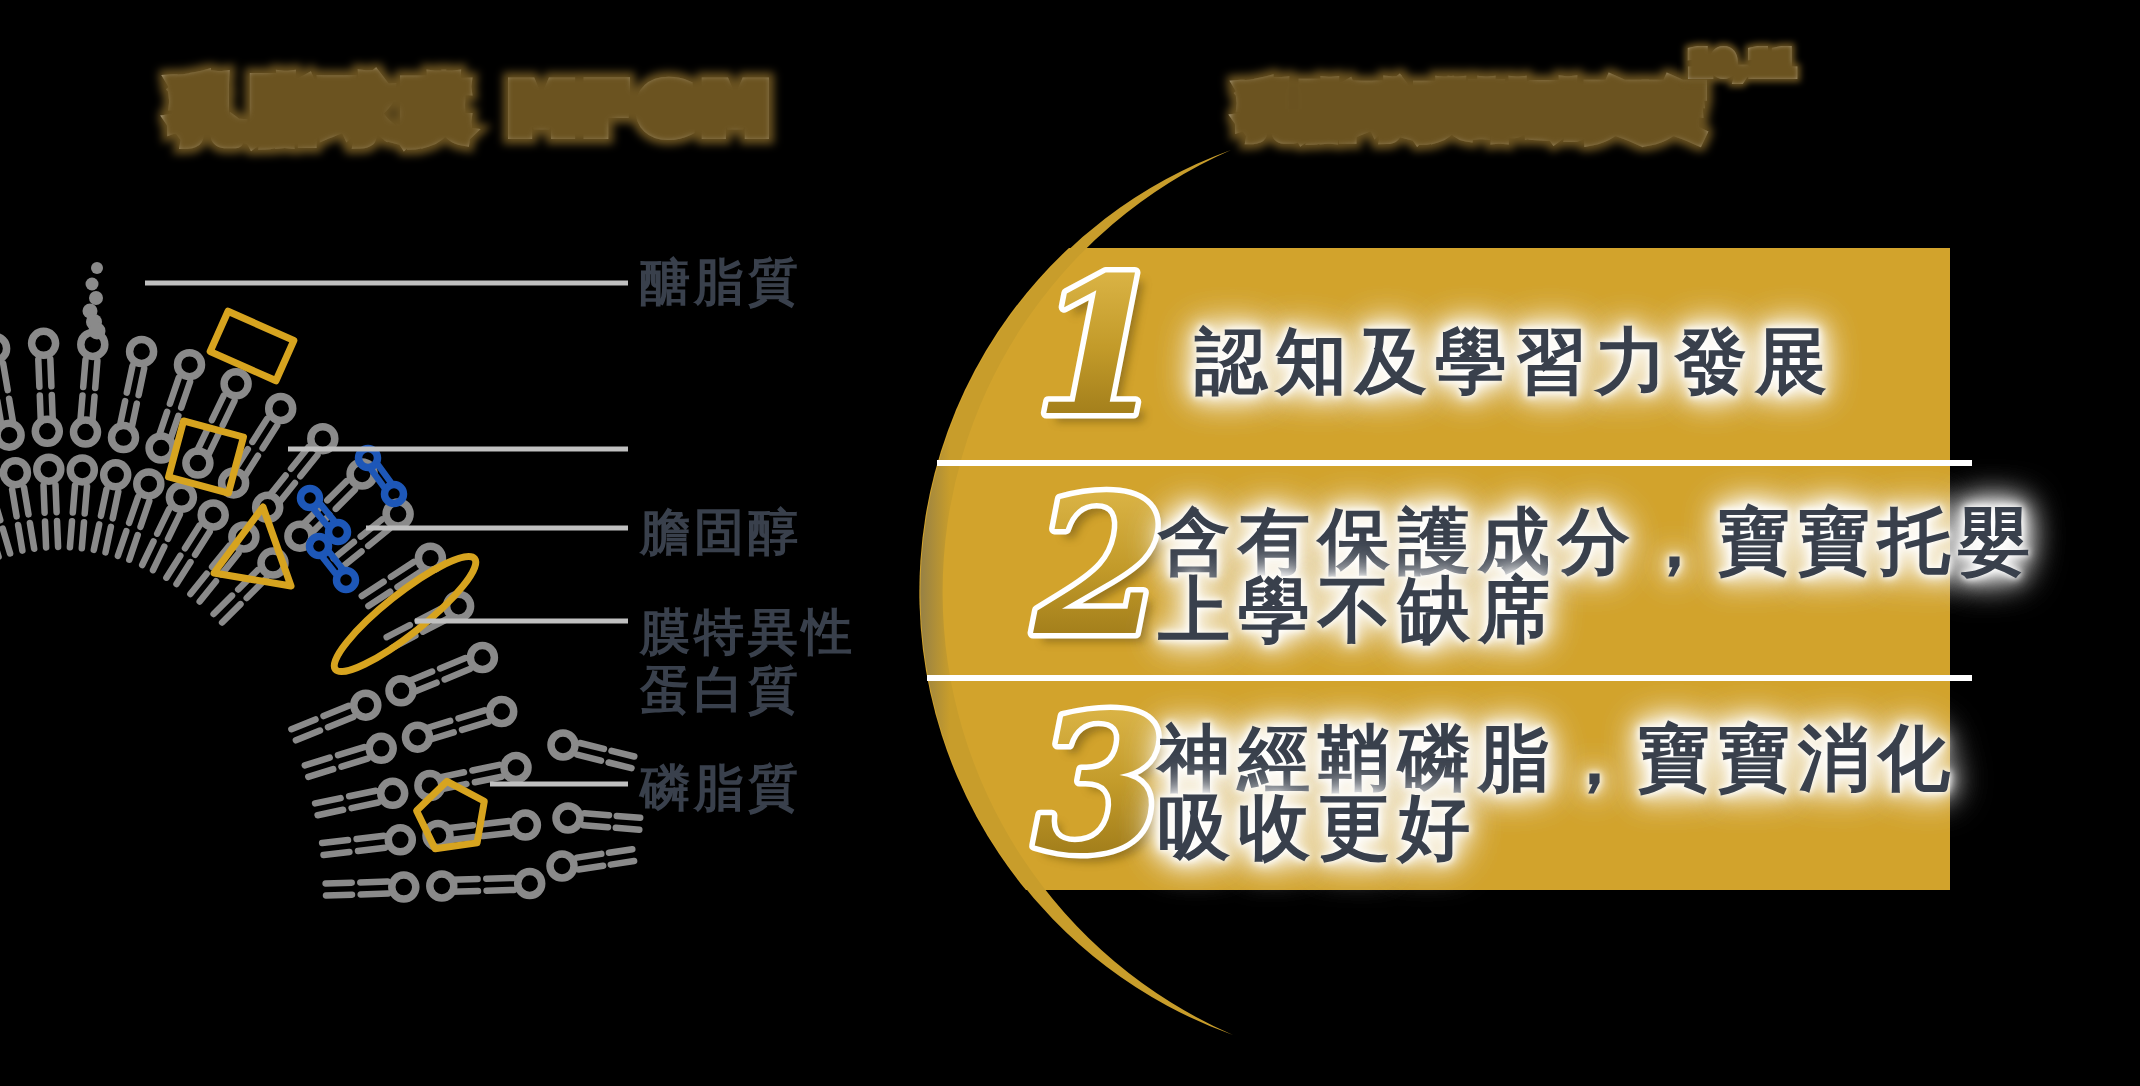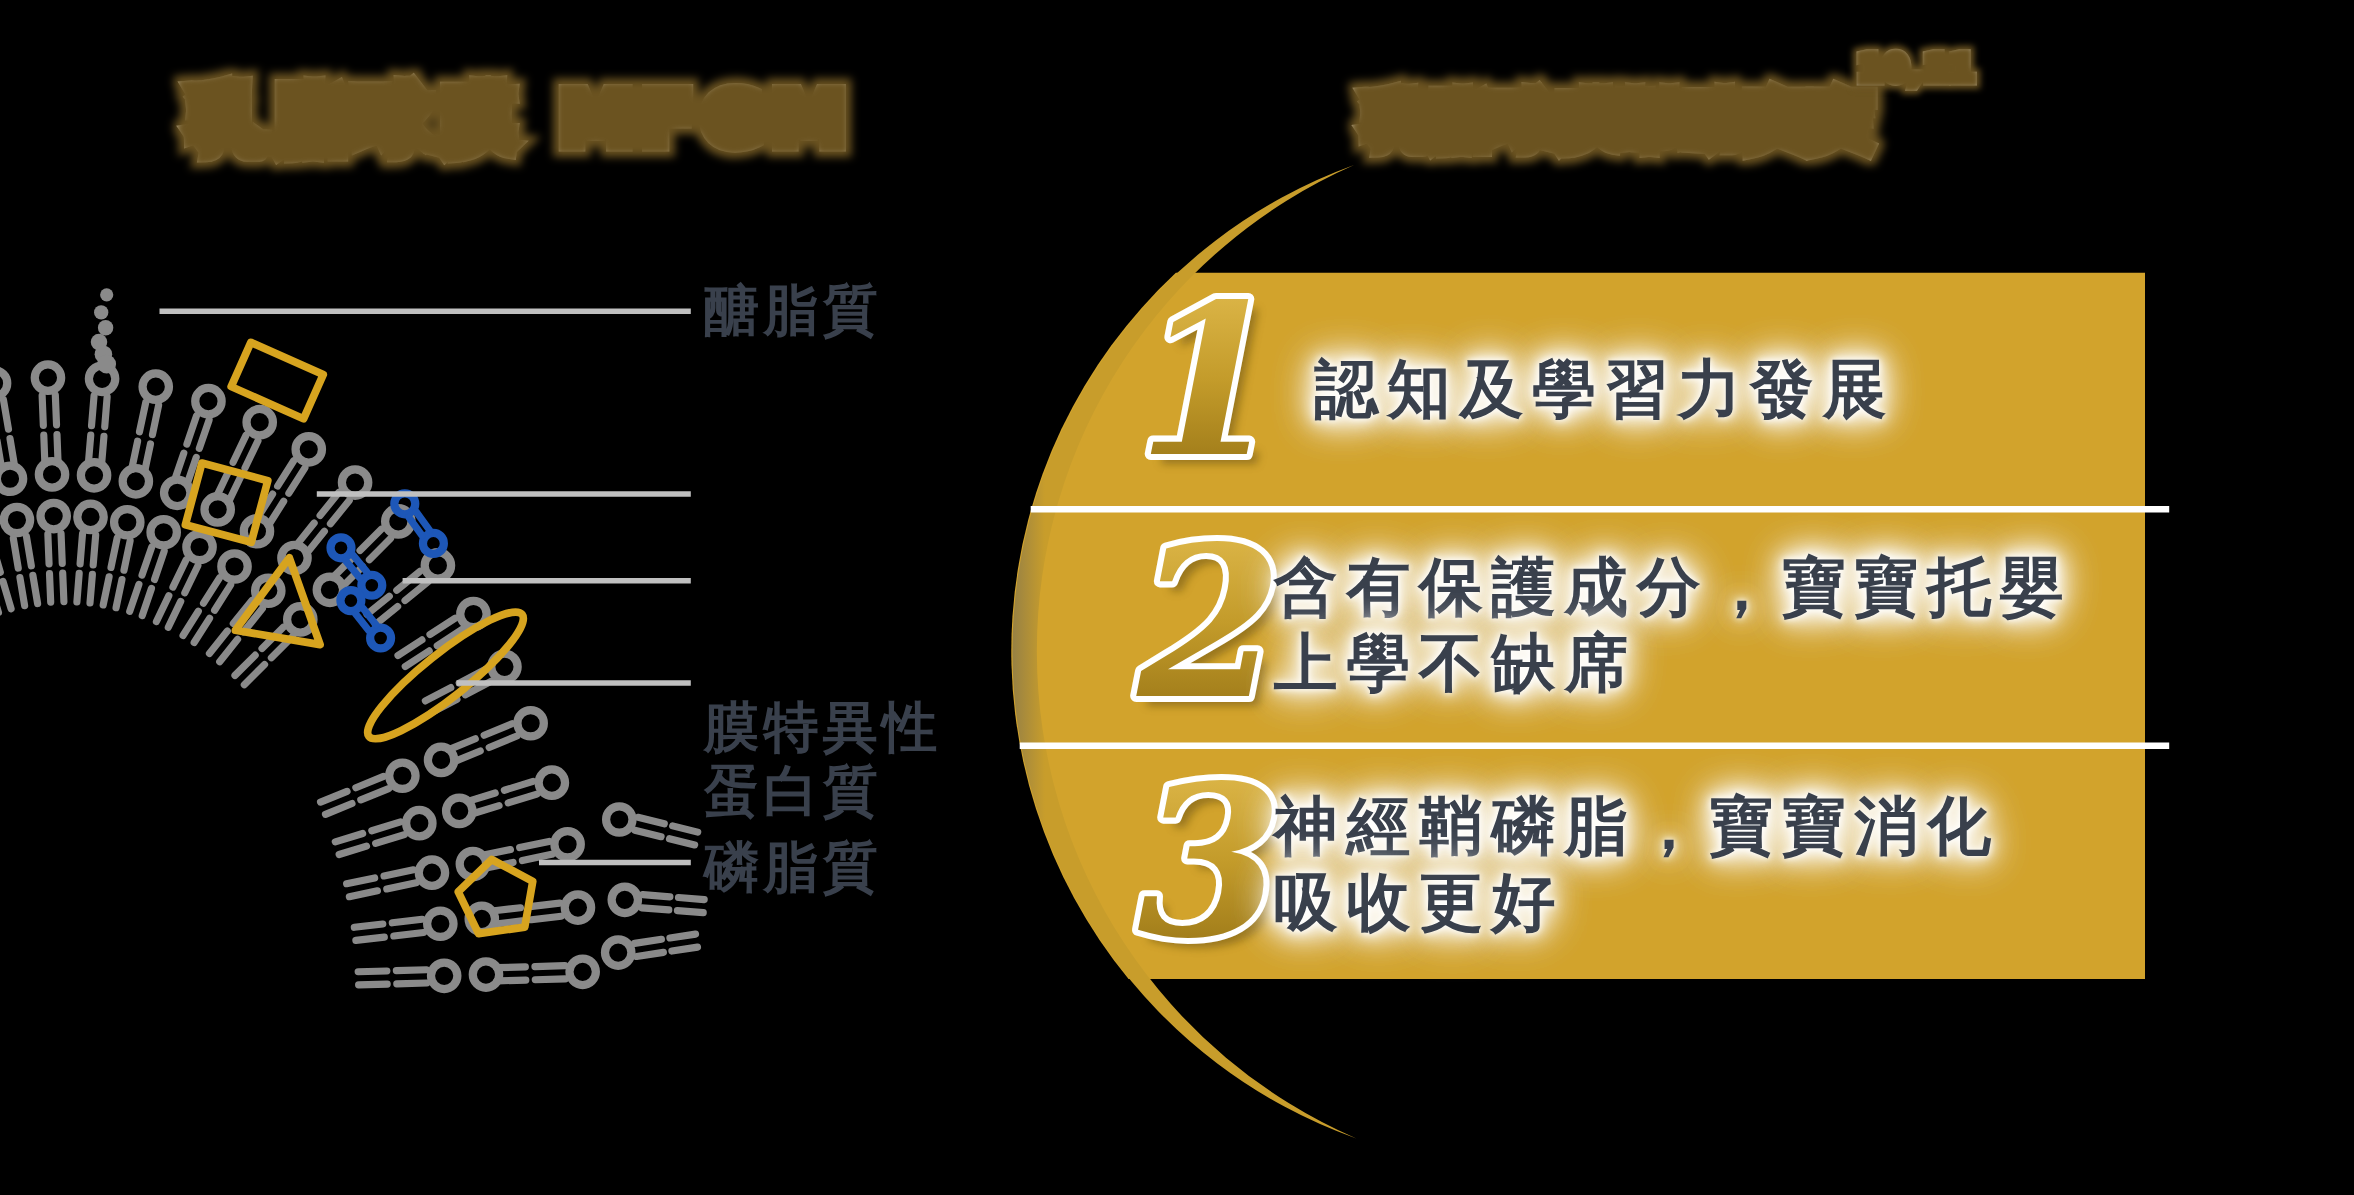--- a/index.html
+++ b/index.html
@@ -17,21 +17,21 @@
   .title-right{left:1240px;top:82px;font-size:57px;font-weight:bold;letter-spacing:1px;text-align:right;}
   .title-sup{left:1688px;top:46px;font-size:34px;font-weight:bold;}
   .title-sup .t-halo{-webkit-text-stroke:14px var(--c-title_halo);filter:blur(3px);}
   .title-sup .t-white{-webkit-text-stroke:8px #fff;}
 
   
   .mem-label{position:absolute;left:640px;color:var(--c-text_dark);font-size:50px;
              font-weight:bold;letter-spacing:4px;line-height:58px;white-space:nowrap;}
 
   
-  .band-text{position:absolute;color:var(--c-text_dark);font-size:58px;font-weight:bold;
+  .band-text{position:absolute;color:var(--c-text_dark);font-size:72px;font-weight:bold;
              letter-spacing:8px;line-height:1;white-space:nowrap;
              text-shadow:0 0 6px #fff,0 0 12px #fff,0 0 20px #fff,0 0 30px #fff,
                          0 0 40px #fff,0 0 40px #fff;}
 
   .num{font-family:"DejaVu Serif",serif;font-style:italic;font-weight:bold;font-size:190px;
        stroke:#fff;stroke-width:11px;paint-order:stroke;stroke-linejoin:round;text-anchor:middle;}
   .num-sh{font-family:"DejaVu Serif",serif;font-style:italic;font-weight:bold;font-size:190px;
        text-anchor:middle;}
 </style>
 </head>
@@ -332,21 +332,22 @@
     <span class="t-white">乳脂球膜幫助寶寶</span>
     <span class="t-green">乳脂球膜幫助寶寶</span>
   </div>
   <div class="stack title-sup">
     <span class="t-halo">10,11</span>
     <span class="t-white">10,11</span>
     <span class="t-green">10,11</span>
   </div>
 
   <div class="mem-label" style="top:253px;">醣脂質</div>
-  <div class="mem-label" style="top:632px;">
+  <div class="mem-label" style="top:503px;">膽固醇</div>
+  <div class="mem-label" style="top:603px;">
     <div>膜特異性</div>
     <div>蛋白質</div>
   </div>
   <div class="mem-label" style="top:759px;">磷脂質</div>
 
   <div class="band-text" style="left:1195px;top:325px;">認知及學習力發展</div>
   <div class="band-text" style="left:1158px;top:505px;">含有保護成分，寶寶托嬰</div>
   <div class="band-text" style="left:1158px;top:574px;">上學不缺席</div>
   <div class="band-text" style="left:1158px;top:722px;">神經鞘磷脂，寶寶消化</div>
   <div class="band-text" style="left:1158px;top:791px;">吸收更好</div>

